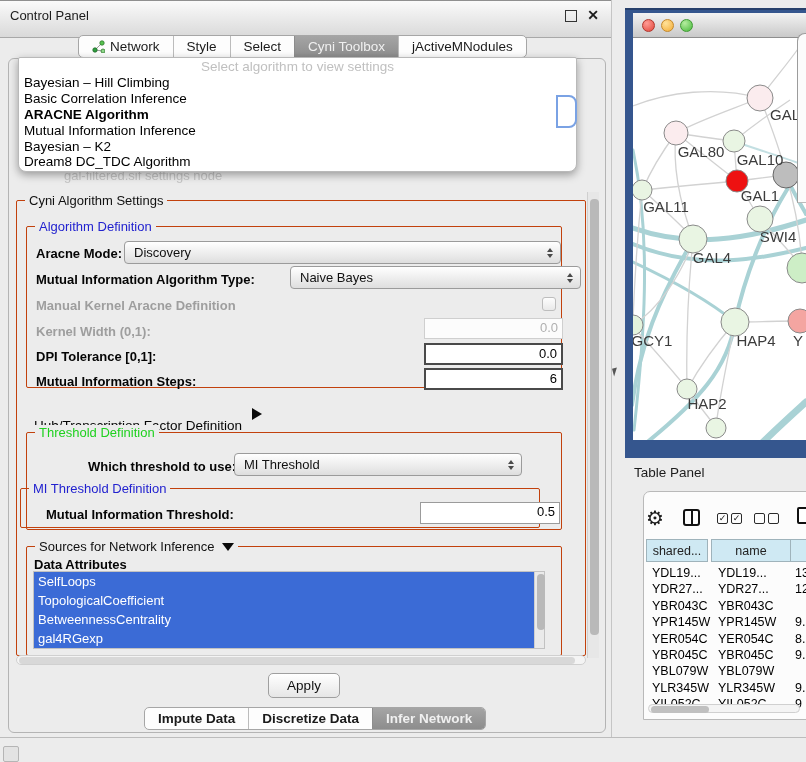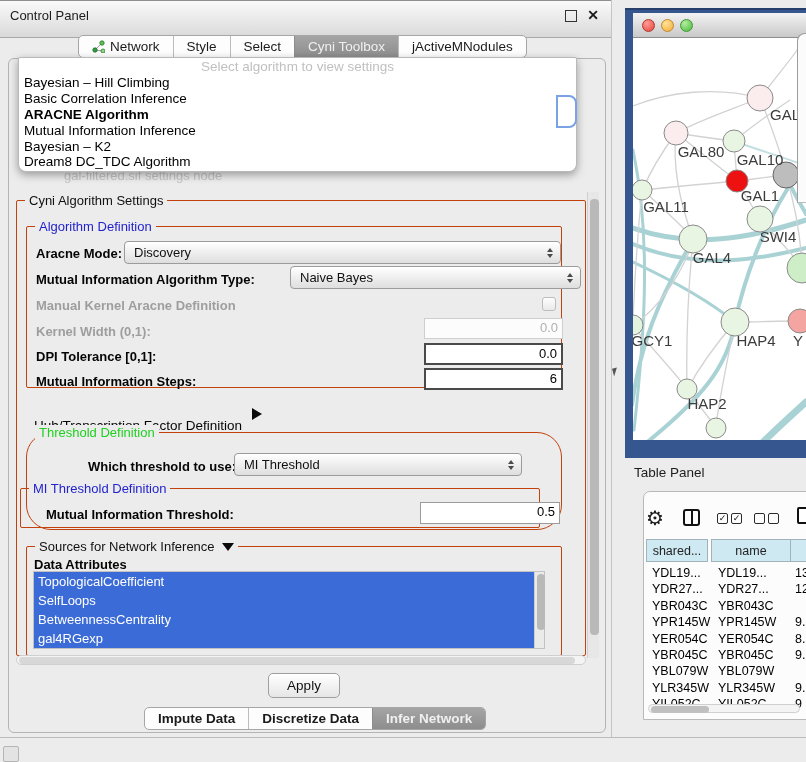--- a/index.html
+++ b/index.html
@@ -200,21 +200,21 @@
   <div class="field" style="left:424px;top:343px;width:139px;height:22px;">0.0</div>
 
   <span class="abs lbl" style="left:36px;top:374px;">Mutual Information Steps:</span>
   <div class="field" style="left:424px;top:368px;width:139px;height:22px;">6</div>
 
   <div class="abs" style="left:34px;top:394px;display:flex;align-items:center;gap:10px;">
     <span class="lbl plain" style="position:static;font-size:13.5px;">Hub/Transcription Factor Definition</span>
     <span class="arrow-right"></span>
   </div>
 
-  <div class="group" style="left:26px;top:432px;width:536px;height:98px;border-radius:25px;">
+  <div class="group" style="left:26px;top:432px;width:536px;height:98px;">
     <span class="gtitle green">
       <span>Threshold Definition</span>
     </span>
   </div>
   <span class="abs lbl" style="left:88px;top:459px;">Which threshold to use:</span>
   <div class="combo" style="left:234px;top:453px;width:288px;">
     <span>MI Threshold</span>
     <span class="arrows">
         <span class="tri-up"></span>
         <span class="tri-down"></span>
@@ -231,22 +231,22 @@
 
   <div class="group" style="left:26px;top:546px;width:536px;height:110px;">
     <span class="gtitle">
       <span>Sources for Network Inference</span>
       <span class="arrow-down" style="border-top-width:8px;"></span>
     </span>
   </div>
   <span class="abs lbl" style="left:34px;top:557px;">Data Attributes</span>
 
   <div class="listbox" style="left:33px;top:571px;width:512px;height:78px;">
+    <div class="li">SelfLoops</div>
     <div class="li">TopologicalCoefficient</div>
-    <div class="li">SelfLoops</div>
     <div class="li">BetweennessCentrality</div>
     <div class="li">gal4RGexp</div>
   </div>
   <div class="vscroll" style="left:534px;top:572px;width:10px;height:76px;">
     <div class="thumb" style="top:2px;height:56px;"></div>
   </div>
 
   <div class="vscroll" style="left:587px;top:192px;width:12px;height:466px;background:#e7e7e7;">
     <div class="thumb" style="top:7px;height:436px;width:9px;"></div>
   </div>

